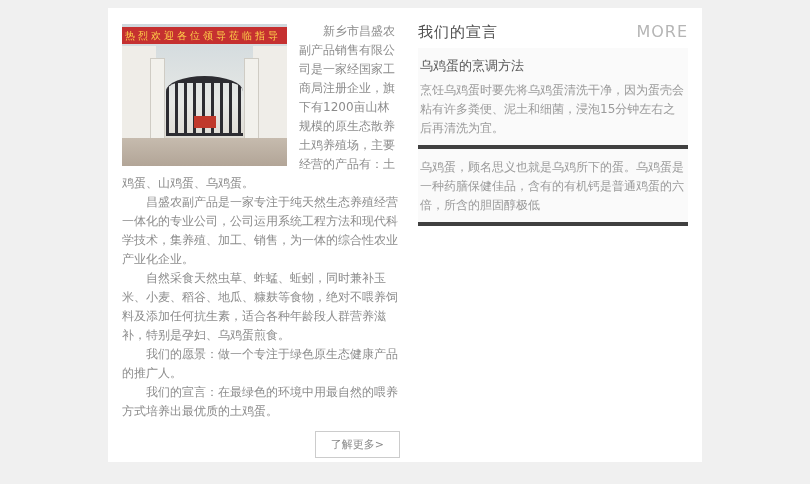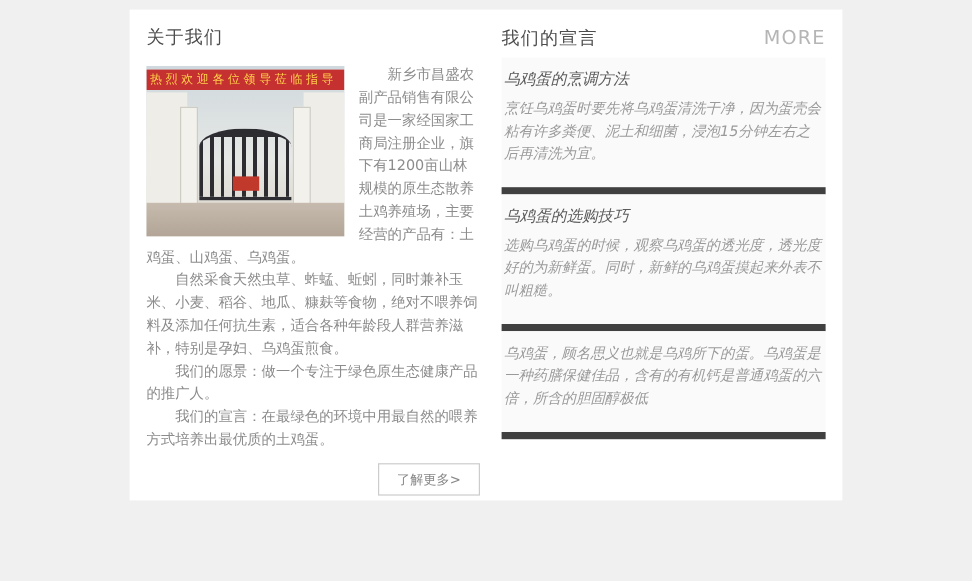--- a/index.html
+++ b/index.html
@@ -45,21 +45,21 @@
               background:linear-gradient(#c6bbae,#b2a597); }
 
   .about-text p { font-size:12px; line-height:19px; color:#8c8c8c; text-indent:2em; }
   .more-row { text-align:right; margin:10px 0 4px; }
   .more-btn { display:inline-block; border:1px solid #ccc; background:#fff; color:#888;
               font-size:11px; padding:5px 15px; cursor:pointer; }
 
   
   .news-head { display:flex; justify-content:space-between; align-items:baseline; margin-bottom:6px; }
   .more-link { font-size:16px; color:#b5b5b5; cursor:pointer; letter-spacing:1px; }
-  .news-item { background:#fafafa; border-bottom:6px solid #404040; padding:9px 2px 18px; cursor:pointer;font-style:italic; }
+  .news-item { background:#fafafa; border-bottom:4px solid #404040; padding:9px 2px 7px; cursor:pointer; }
   .news-item-title { font-size:13px; color:#5a5a5a; margin-bottom:6px; }
   .news-item-body { font-size:12px; color:#9a9a9a; line-height:19px; }
 </style>
 </head>
 <body>
 
 <svg width="0" height="0" style="position:absolute">
   <defs>
     <pattern id="qrp" width="12" height="12" patternUnits="userSpaceOnUse">
       <rect x="0" y="0" width="3" height="3" fill="#111"></rect>
@@ -68,56 +68,52 @@
       <rect x="9" y="6" width="3" height="3" fill="#111"></rect>
       <rect x="0" y="9" width="6" height="3" fill="#111"></rect>
     </pattern>
   </defs>
 </svg>
 
 <div class="wrap main-card">
   <div class="cols">
 
     <div class="about-col">
-      <div class="section-title">关于我们</div>
       <div class="about-text">
         <div class="photo">
           <div class="p-wall-l"></div>
           <div class="p-wall-r"></div>
           <div class="p-pillar-l"></div>
           <div class="p-pillar-r"></div>
           <div class="p-gate"></div>
           <div class="p-plaque"></div>
           <div class="p-ground"></div>
           <div class="p-banner">热烈欢迎各位领导莅临指导</div>
         </div>
         <p>新乡市昌盛农副产品销售有限公司是一家经国家工商局注册企业，旗下有1200亩山林规模的原生态散养土鸡养殖场，主要经营的产品有：土鸡蛋、山鸡蛋、乌鸡蛋。</p>
+        <p>昌盛农副产品是一家专注于纯天然生态养殖经营一体化的专业公司，公司运用系统工程方法和现代科学技术，集养殖、加工、销售，为一体的综合性农业产业化企业。</p>
         <p>自然采食天然虫草、蚱蜢、蚯蚓，同时兼补玉米、小麦、稻谷、地瓜、糠麸等食物，绝对不喂养饲料及添加任何抗生素，适合各种年龄段人群营养滋补，特别是孕妇、乌鸡蛋煎食。</p>
         <p>我们的愿景：做一个专注于绿色原生态健康产品的推广人。</p>
         <p>我们的宣言：在最绿色的环境中用最自然的喂养方式培养出最优质的土鸡蛋。</p>
       </div>
       <div class="more-row">
         <span class="more-btn">了解更多&gt;</span>
       </div>
     </div>
 
     <div class="news-col">
       <div class="news-head">
         <div class="section-title">我们的宣言</div>
         <span class="more-link">MORE</span>
       </div>
       <div>
         <div class="news-item">
           <div class="news-item-title">乌鸡蛋的烹调方法</div>
           <div class="news-item-body">烹饪乌鸡蛋时要先将乌鸡蛋清洗干净，因为蛋壳会粘有许多粪便、泥土和细菌，浸泡15分钟左右之后再清洗为宜。</div>
         </div>
         <div class="news-item">
-          <div class="news-item-title">乌鸡蛋的选购技巧</div>
-          <div class="news-item-body">选购乌鸡蛋的时候，观察乌鸡蛋的透光度，透光度好的为新鲜蛋。同时，新鲜的乌鸡蛋摸起来外表不叫粗糙。</div>
-        </div>
-        <div class="news-item">
           <div class="news-item-body">乌鸡蛋，顾名思义也就是乌鸡所下的蛋。乌鸡蛋是一种药膳保健佳品，含有的有机钙是普通鸡蛋的六倍，所含的胆固醇极低</div>
         </div>
       </div>
     </div>
   </div>
 
 </div>
 
 </body></html>

